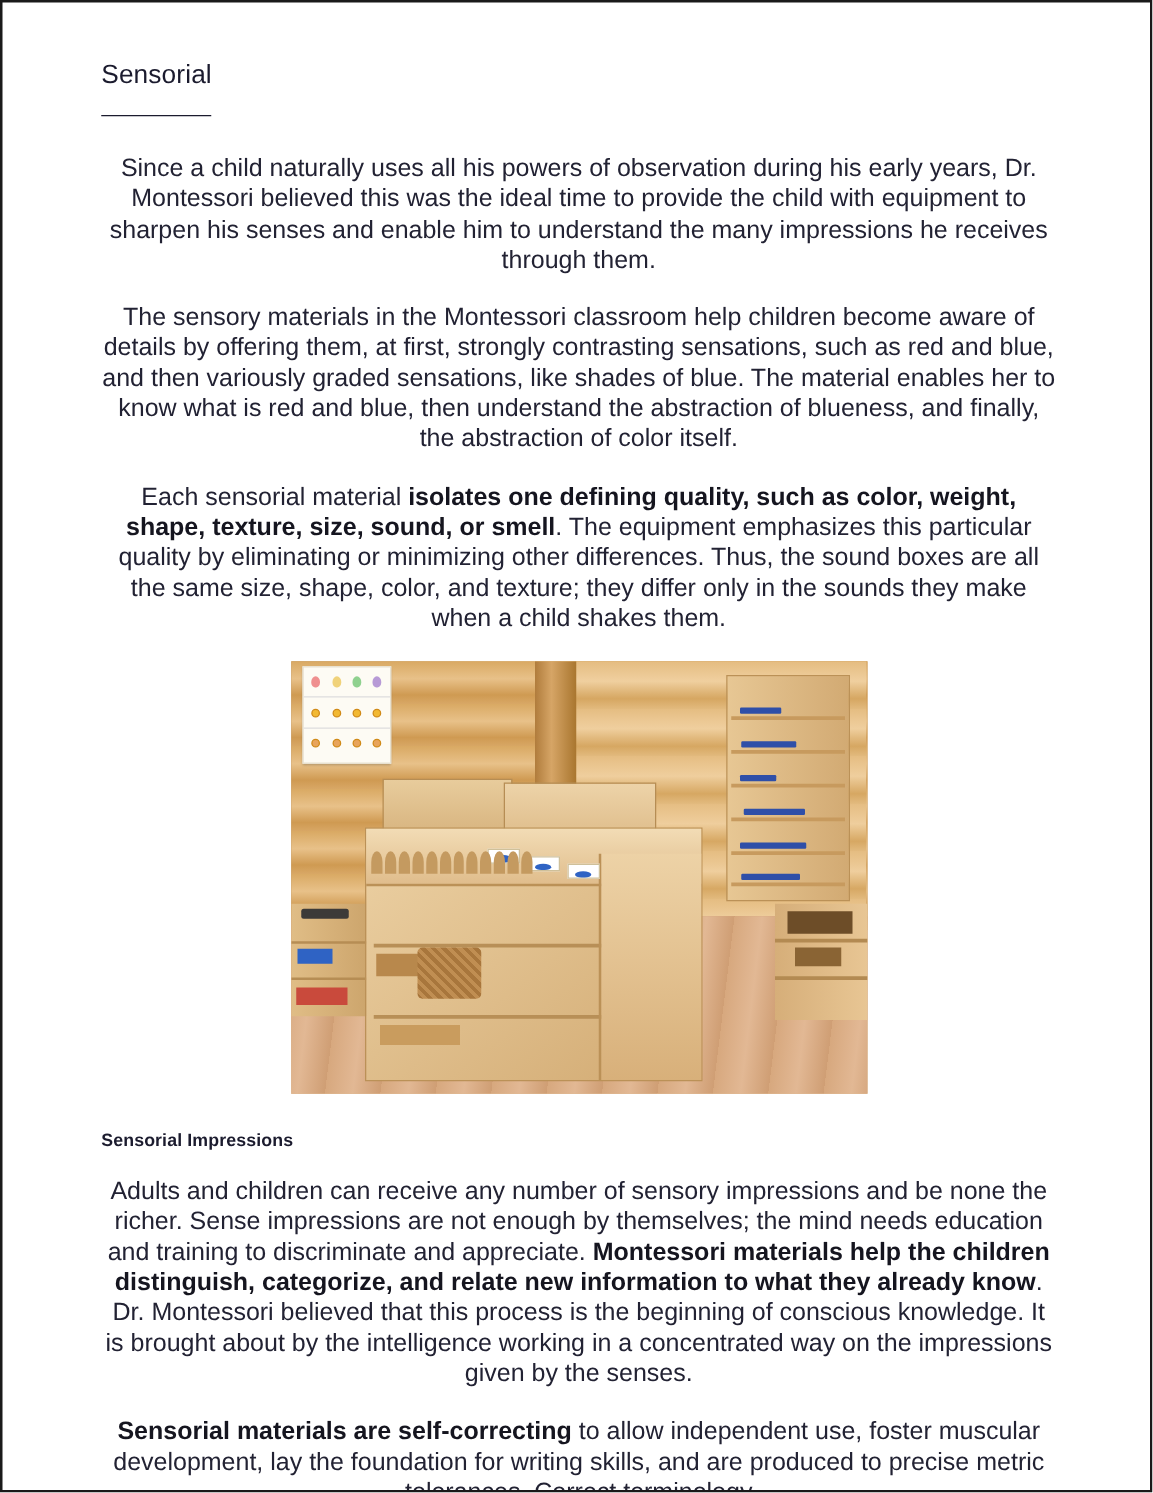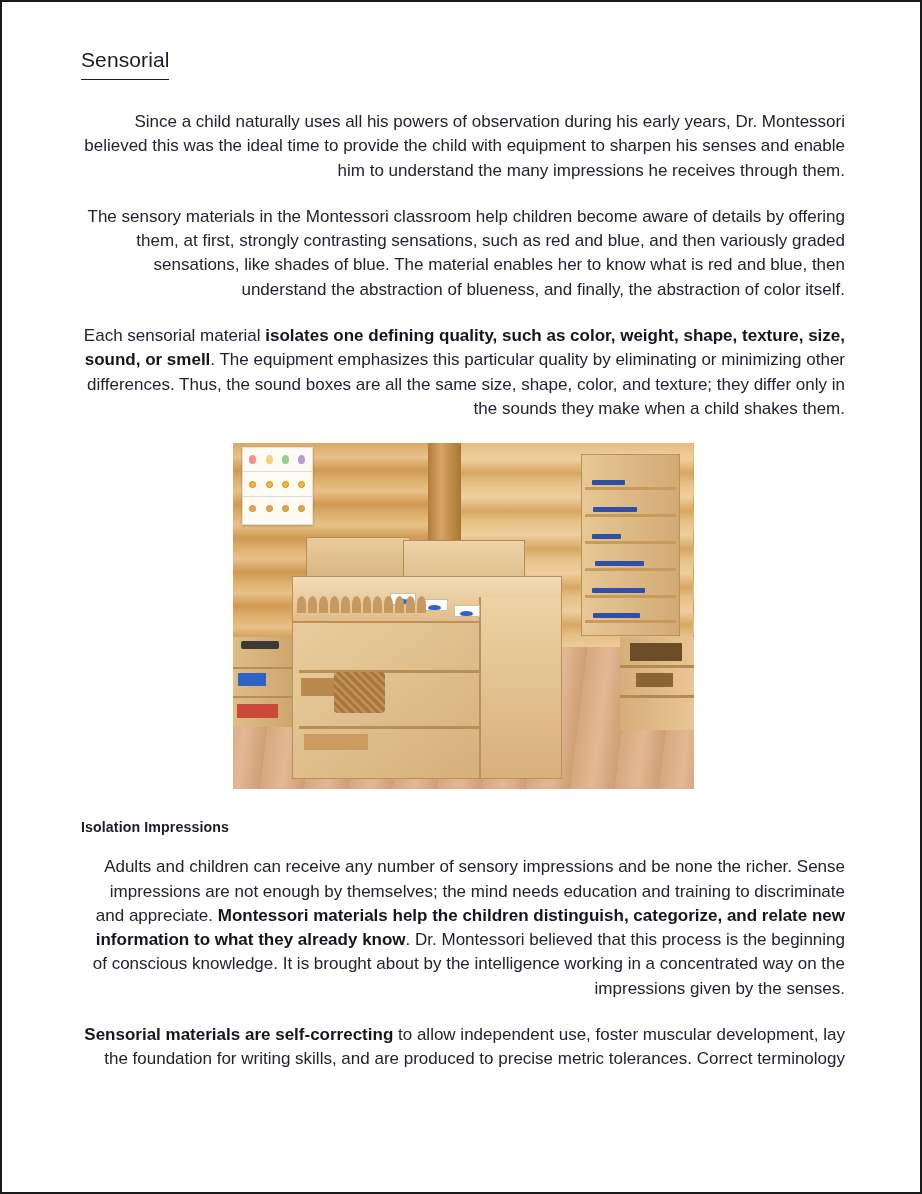--- a/index.html
+++ b/index.html
@@ -33,30 +33,30 @@
   .doc-heading {
     font-size: 21px;
     font-weight: 400;
     color: #1b1b2e;
     margin: 0 0 30px 0;
     letter-spacing: 0.1px;
     display: block;
   }
   .doc-heading span.ul {
     border-bottom: 1.5px solid #1b1b2e;
-    padding-bottom: 7px;
+    padding-bottom: 20px;
     display: inline-block;
   }
 
   p.body-par {
-    font-size: 17px;
+    font-size: 20px;
     line-height: 24.3px;
     color: #222233;
     margin: 0 0 22px 0;
-    text-align: right;
+    text-align: center;
   }
 
   .sub-heading {
     font-size: 14.2px;
     font-weight: bold;
     color: #1b1b2e;
     margin: 0 0 20px 0;
     letter-spacing: 0.1px;
   }
 
@@ -420,21 +420,21 @@
             <i></i>
             <i></i>
             <i></i>
             <i></i>
         </div>
 
         <div class="basket"></div>
       </div>
     </div>
 
-    <div class="sub-heading second">Isolation Impressions</div>
+    <div class="sub-heading second">Sensorial Impressions</div>
 
     <p class="body-par"><span>Adults and children can receive any number of sensory impressions and be none the richer. Sense impressions are not enough by themselves; the mind needs education and training to discriminate and appreciate. </span><b>Montessori materials help the children distinguish, categorize, and relate new information to what they already know</b><span>. Dr. Montessori believed that this process is the beginning of conscious knowledge. It is brought about by the intelligence working in a concentrated way on the impressions given by the senses.</span></p>
 
     <p class="body-par"><b>Sensorial materials are self-correcting</b><span> to allow independent use, foster muscular development, lay the foundation for writing skills, and are produced to precise metric tolerances. Correct terminology</span></p>
 
   </div>
 
 
 </div>
 

